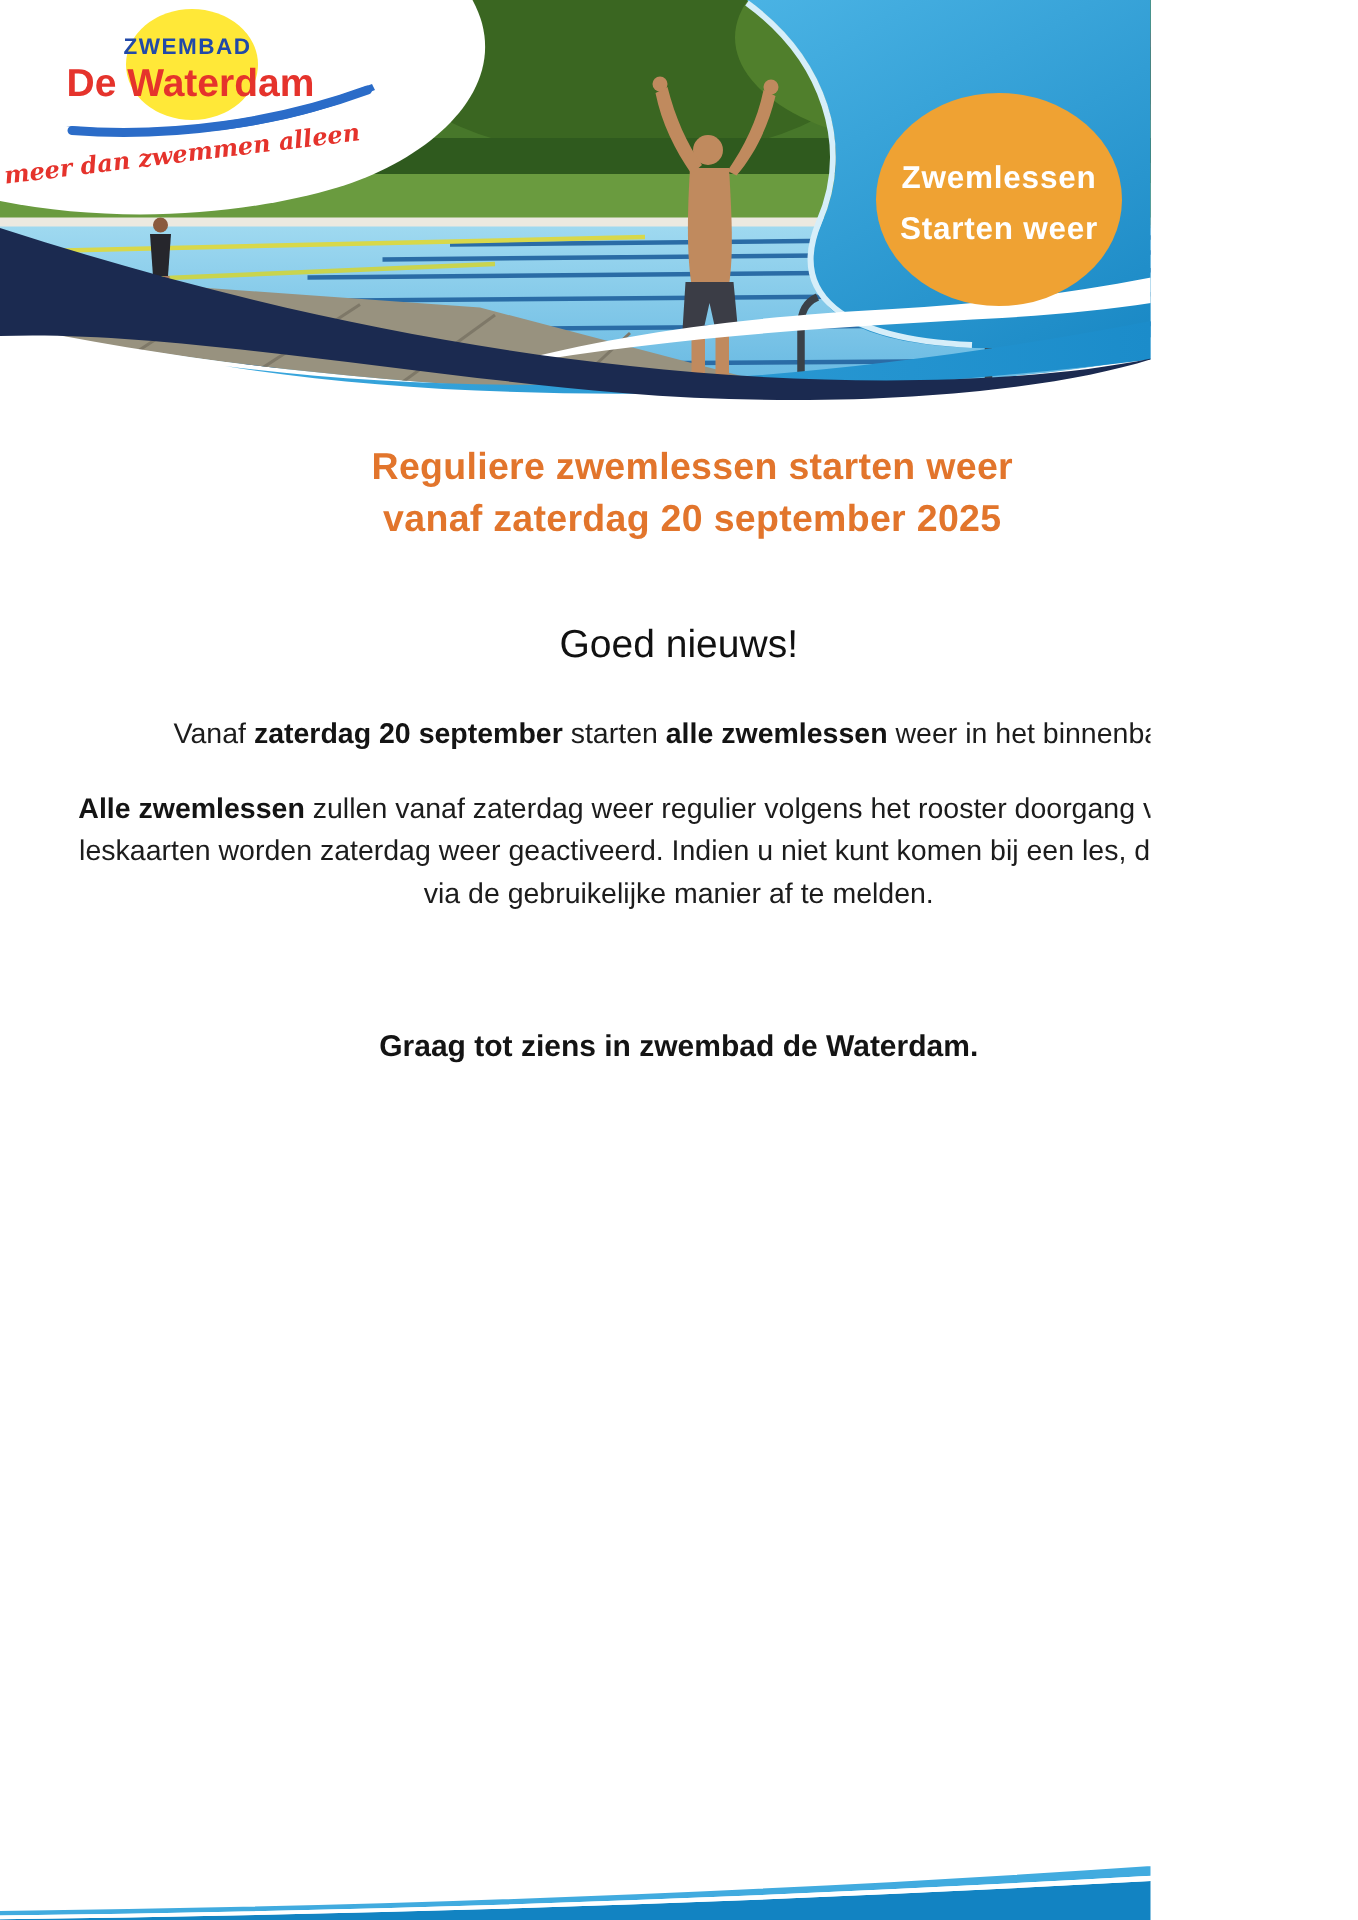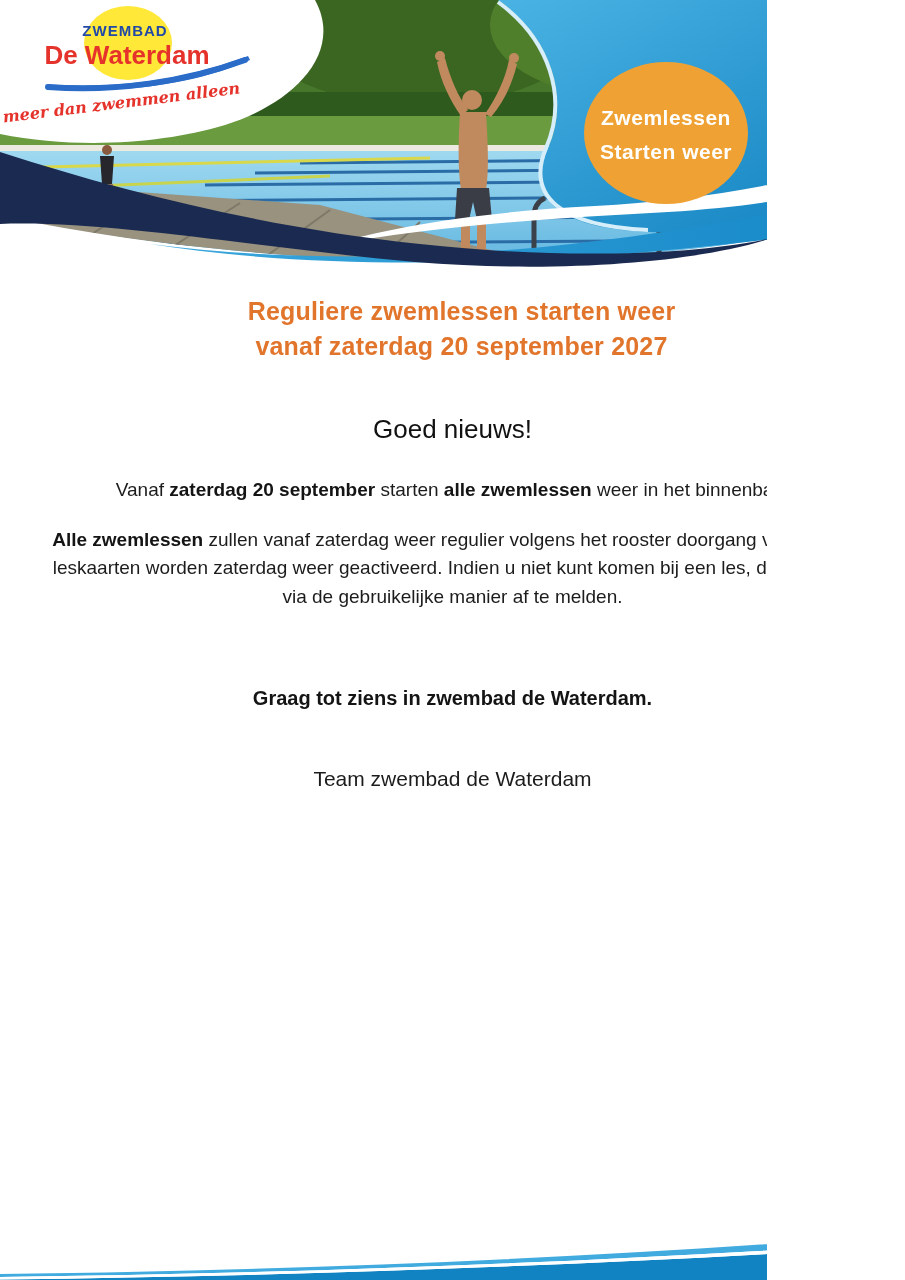--- a/index.html
+++ b/index.html
@@ -130,32 +130,31 @@
         <ellipse cx="666" cy="133" rx="82" ry="71" fill="#efa233"></ellipse>
         <text x="666" y="125" text-anchor="middle" class="badge-text">Zwemlessen</text>
         <text x="666" y="159" text-anchor="middle" class="badge-text">Starten weer</text>
       </g>
     </svg>
   </div>
 
   <div class="content">
     <div class="title">
       <div>Reguliere zwemlessen starten weer</div>
-      <div>vanaf zaterdag 20 september 2027</div>
+      <div>vanaf zaterdag 20 september 2025</div>
     </div>
 
     <div class="subtitle">Goed nieuws!</div>
 
     <div class="body-text">
         <p class="para"><span>Vanaf </span><b>zaterdag 20 september</b><span> starten </span><b>alle zwemlessen</b><span> weer in het binnenbad.</span></p>
         <p class="para"><b>Alle zwemlessen</b><span> zullen vanaf zaterdag weer regulier volgens het rooster doorgang vinden. De leskaarten worden zaterdag weer geactiveerd. Indien u niet kunt komen bij een les, dient u zich via de gebruikelijke manier af te melden.</span></p>
       </div>
 
     <div class="closing">Graag tot ziens in zwembad de Waterdam.</div>
-    <div class="signature">Team zwembad de Waterdam</div>
   </div>
 
   <svg class="footer-wave" width="905" height="48" viewBox="0 0 905 48" preserveAspectRatio="none">
     <path d="M905,2 C600,26 300,38.5 0,42 L0,45 C300,41.5 600,30 905,10 Z" fill="#41abdf"></path>
     <path d="M0,48 H905 V14 C600,33 300,44 0,47.5 Z" fill="#1283c2"></path>
     <path d="M905,14 C600,33 300,44 0,47.5 L0,45 C300,41.5 600,30 905,10 Z" fill="#ffffff"></path>
   </svg>
 
 </div>
 

